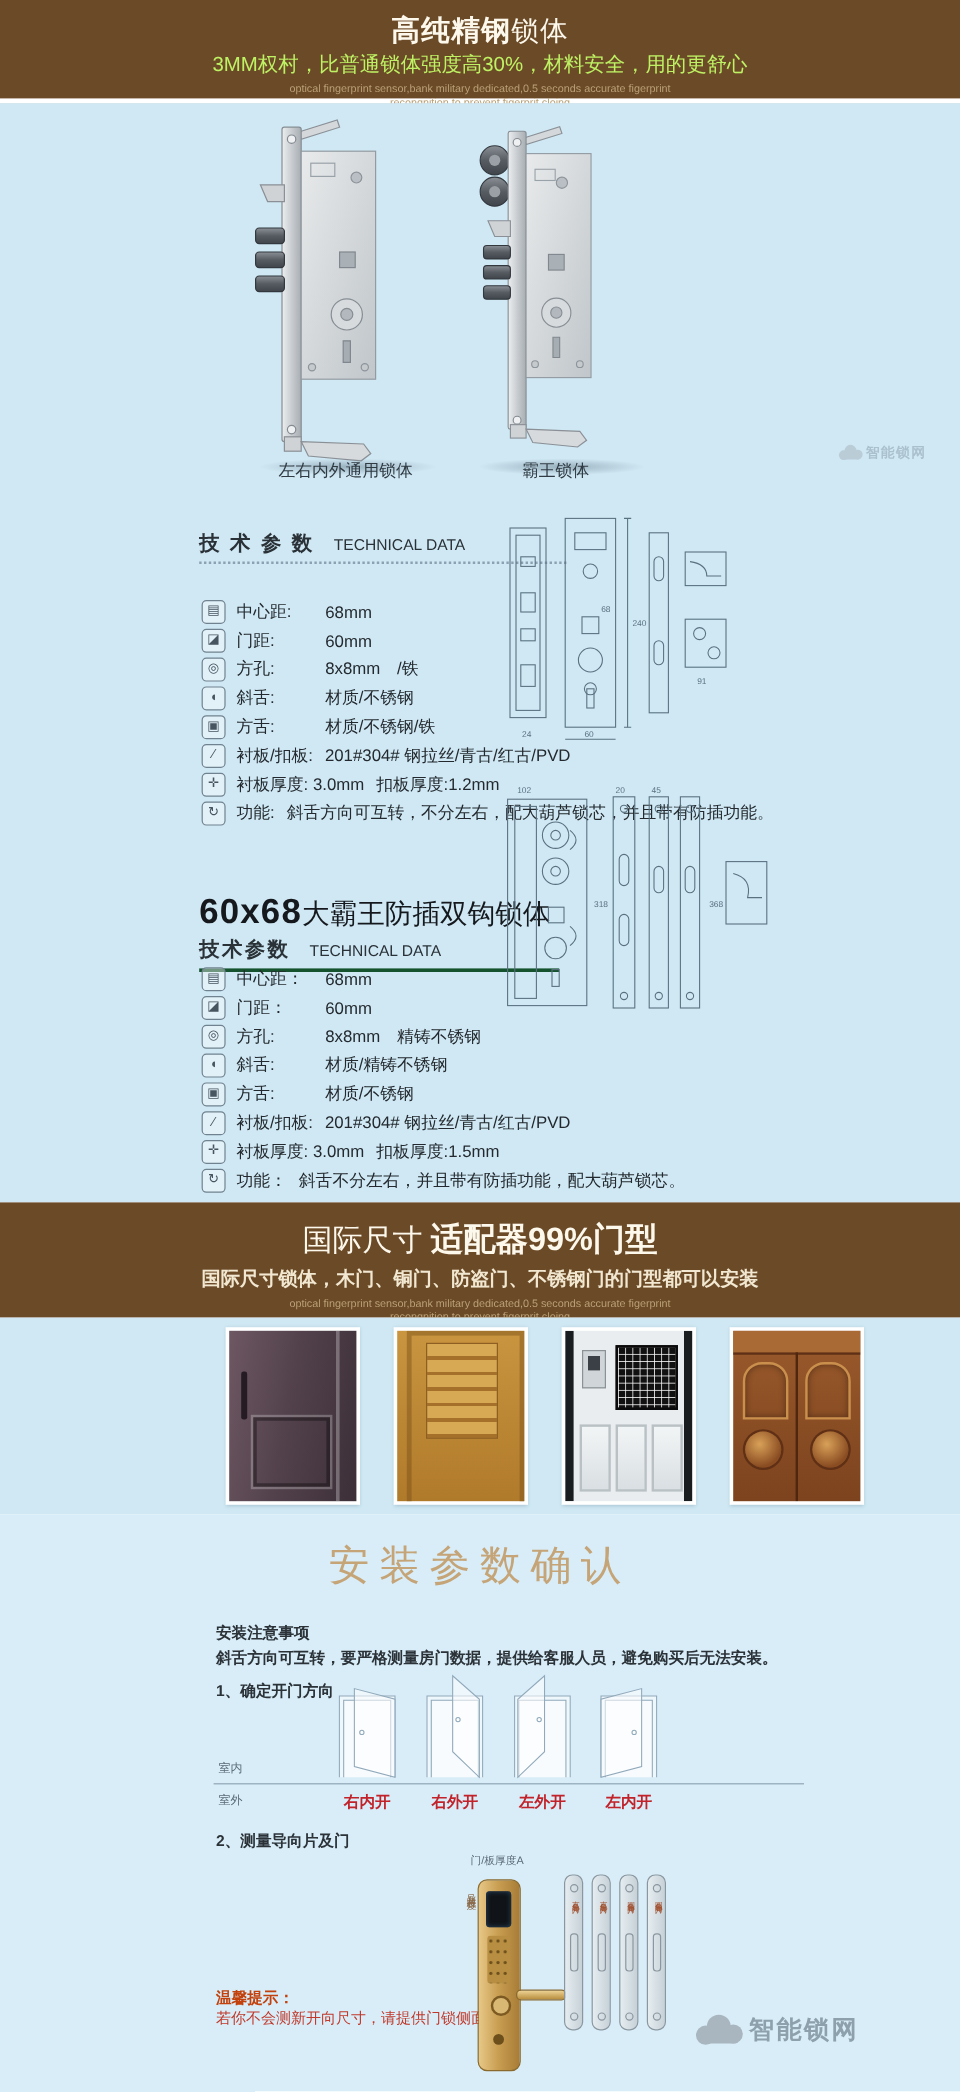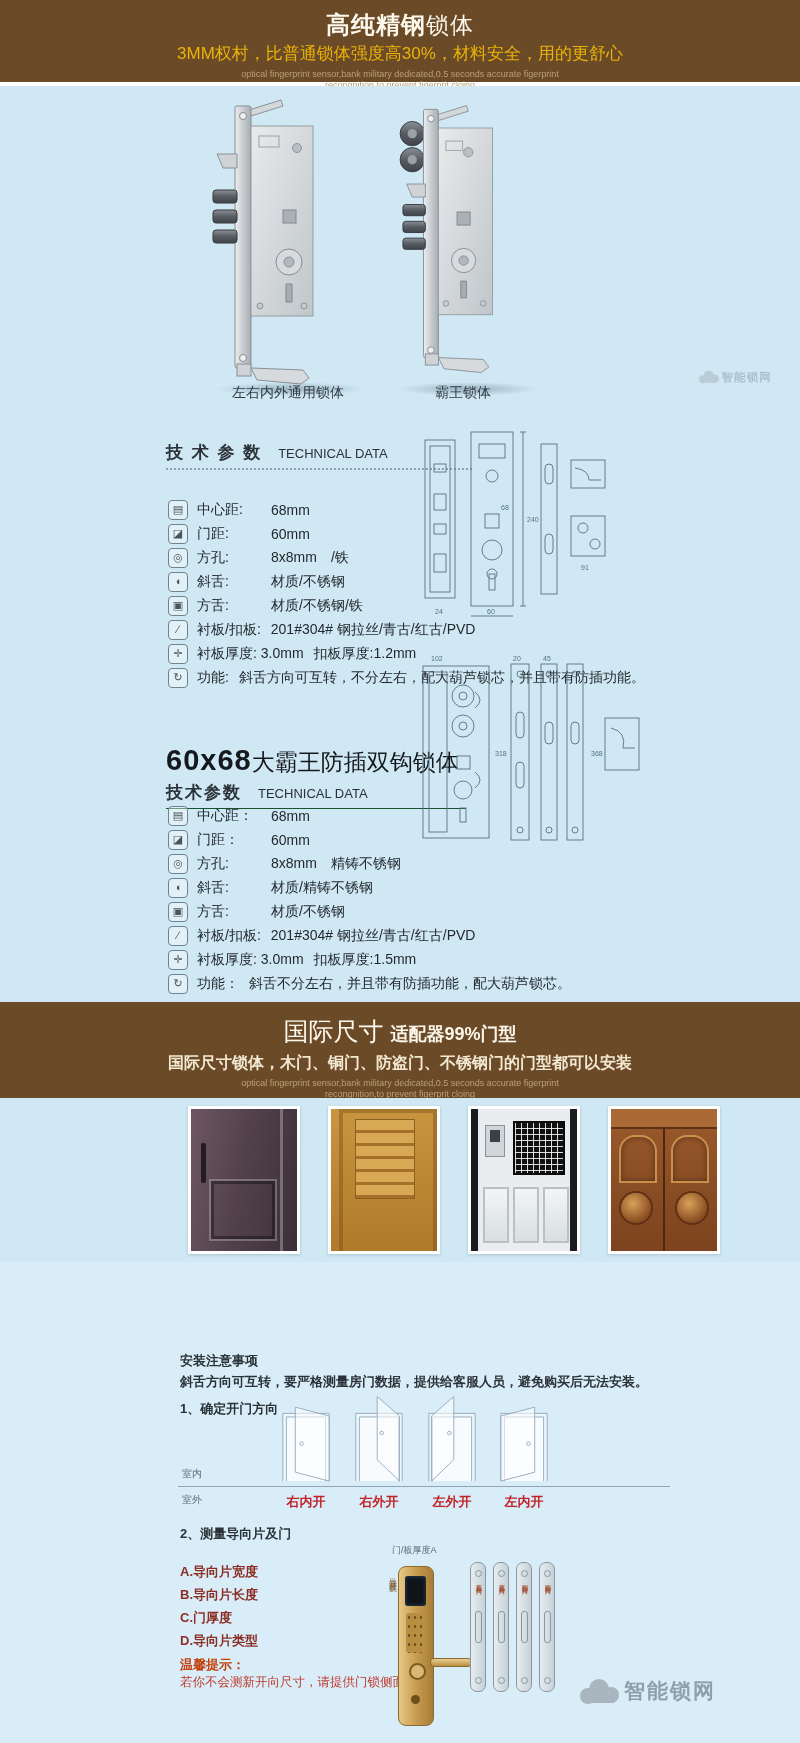--- a/index.html
+++ b/index.html
@@ -6,42 +6,42 @@
   body{font-family:"Liberation Sans","DejaVu Sans",sans-serif;}
   .page{position:relative;width:800px;height:1743px;margin:0 auto;overflow:hidden;background:#fff;}
   .abs{position:absolute;}
 
   
   .banner{position:absolute;left:0;width:800px;background:#6b4a27;text-align:center;color:#f7efdd;}
   .banner-top{top:0;height:82px;border-bottom:4px solid #fff;}
   .banner-mid{top:1002px;height:96px;}
   .bt-title{padding-top:9px;font-size:23px;color:#fdf8ec;letter-spacing:1px;}
   .bt-title b{font-size:24px;margin-top:40px;}
-  .bt-sub{font-size:17px;color:#eab308;margin-top:1px;}
+  .bt-sub{font-size:17px;color:#bef264;margin-top:1px;}
   .bt-en{font-size:9px;line-height:11px;color:#b9a077;margin-top:4px;}
   .bm-title{padding-top:13px;font-size:25px;color:#fdf8ec;}
-  .bm-title b{font-size:18px;text-align:right;}
+  .bm-title b{font-size:27px;text-align:right;}
   .bm-sub{font-size:16px;font-weight:bold;color:#f2e8d1;margin-top:5px;}
 
   
   .main-blue{position:absolute;top:86px;left:0;width:800px;height:916px;background:#cfe8f4;}
   .doors-row{position:absolute;top:1098px;left:0;width:800px;height:164px;background:#cfe8f4;}
   .install{position:absolute;top:1262px;left:0;width:800px;height:481px;background:#d8edf8;}
 
   .lock-shadow{position:absolute;height:14px;background:radial-gradient(ellipse at center,rgba(90,110,125,.45),rgba(90,110,125,0) 70%);border-radius:50%;}
   .lock-label{position:absolute;font-size:14px;color:#2f3a42;text-align:center;}
 
   
   .sec-head{position:absolute;color:#1d242a;}
   .sec-head .h1{font-size:23px;color:#15191d;}
   .sec-head .h1 b{font-size:29px;letter-spacing:1px;}
   .param-line{margin-top:3px;padding-bottom:4px;font-size:13px;color:#2a3137;}
   .param-cn{font-weight:bold;font-size:17px;letter-spacing:2px;margin-right:16px;}
   .u-dot{border-bottom:2px dotted #8ba2b2;width:306px;}
-  .u-solid{border-bottom:1px solid #14532d;width:300px;}
+  .u-solid{border-bottom:3px solid #14532d;width:300px;}
 
   
   .spec-list{position:absolute;}
   .spec-row{display:flex;align-items:center;height:24px;white-space:nowrap;}
   .spec-ico{flex:0 0 auto;width:18px;height:18px;margin-right:9px;border:1px solid #70828f;border-radius:4px;background:rgba(255,255,255,.4);color:#46555f;font-size:11px;line-height:17px;text-align:center;}
   .spec-label{font-size:14px;color:#23292e;margin-right:10px;}
   .spec-row.short .spec-label{min-width:64px;}
   .spec-value{font-size:14px;color:#23292e;}
 
   .tech{stroke:#5a7180;fill:none;stroke-width:.9;}
@@ -410,20 +410,21 @@
           <div class="split"></div>
         <div class="arch" style="left:8px"></div>
           <div class="arch" style="right:8px"></div>
         <div class="med" style="left:10px"></div>
           <div class="med" style="right:10px"></div>
       </div>
     </div>
   </div>
 
   <div class="install">
+    <div class="inst-title">安装参数确认</div>
 
     <div class="abs txt-b" style="left:180px;top:90px">安装注意事项</div>
     <div class="abs txt-b" style="left:180px;top:111px">斜舌方向可互转，要严格测量房门数据，提供给客服人员，避免购买后无法安装。</div>
     <div class="abs txt-b" style="left:180px;top:138px">1、确定开门方向</div>
 
     <div class="side-lab" style="left:182px;top:205px">室内</div>
     <div class="baseline" style="left:178px;top:224px;width:492px"></div>
     <div class="side-lab" style="left:182px;top:231px">室外</div>
 
     <svg class="abs" style="left:260px;top:130px" width="92" height="98" viewBox="0 0 92 110">
@@ -451,26 +452,20 @@
       <circle class="dgm" cx="51" cy="58" r="2"></circle>
     </svg>
 
     <div class="dir-label" style="left:274px;top:231px">右内开</div>
     <div class="dir-label" style="left:347px;top:231px">右外开</div>
     <div class="dir-label" style="left:420px;top:231px">左外开</div>
     <div class="dir-label" style="left:492px;top:231px">左内开</div>
 
     <div class="abs txt-b" style="left:180px;top:263px">2、测量导向片及门</div>
 
-    <div class="abs" style="left:180px;top:298px">
-      <div class="measure-item">A.导向片宽度</div>
-      <div class="measure-item">B.导向片长度</div>
-      <div class="measure-item">C.门厚度</div>
-      <div class="measure-item">D.导向片类型</div>
-    </div>
     <div class="tipt" style="left:180px;top:394px">温馨提示：</div>
     <div class="tiptx" style="left:180px;top:412px">若你不会测新开向尺寸，请提供门锁侧面图</div>
 
     <div class="dimlab" style="left:392px;top:282px">门/板厚度A</div>
     <div class="vlab" style="left:386px;top:310px">导向片总长度</div>
     <div class="abs" style="left:398px;top:296px;width:100px;height:172px">
       <div class="sl-panel" style="left:0;top:8px">
         <div class="sl-screen"></div>
         <div class="sl-pad"></div>
         <div class="sl-fp"></div>

